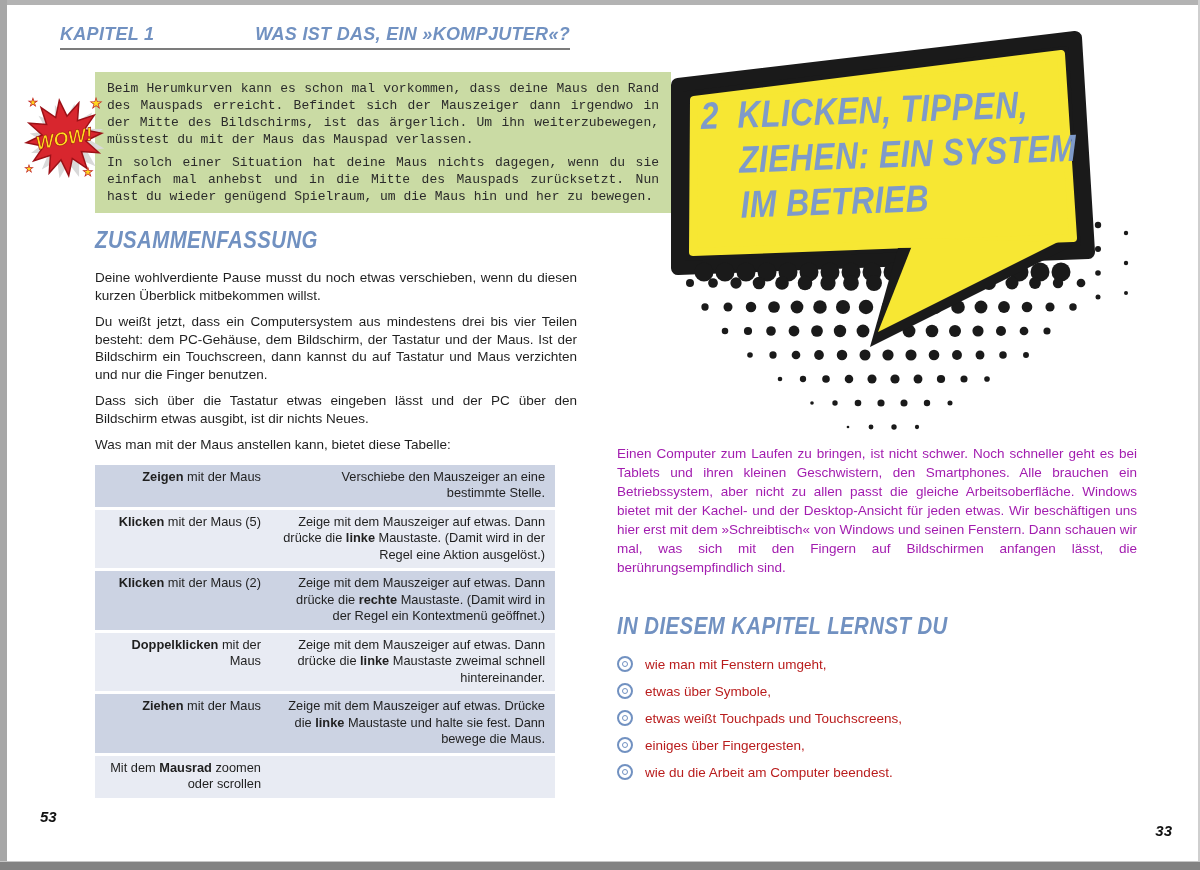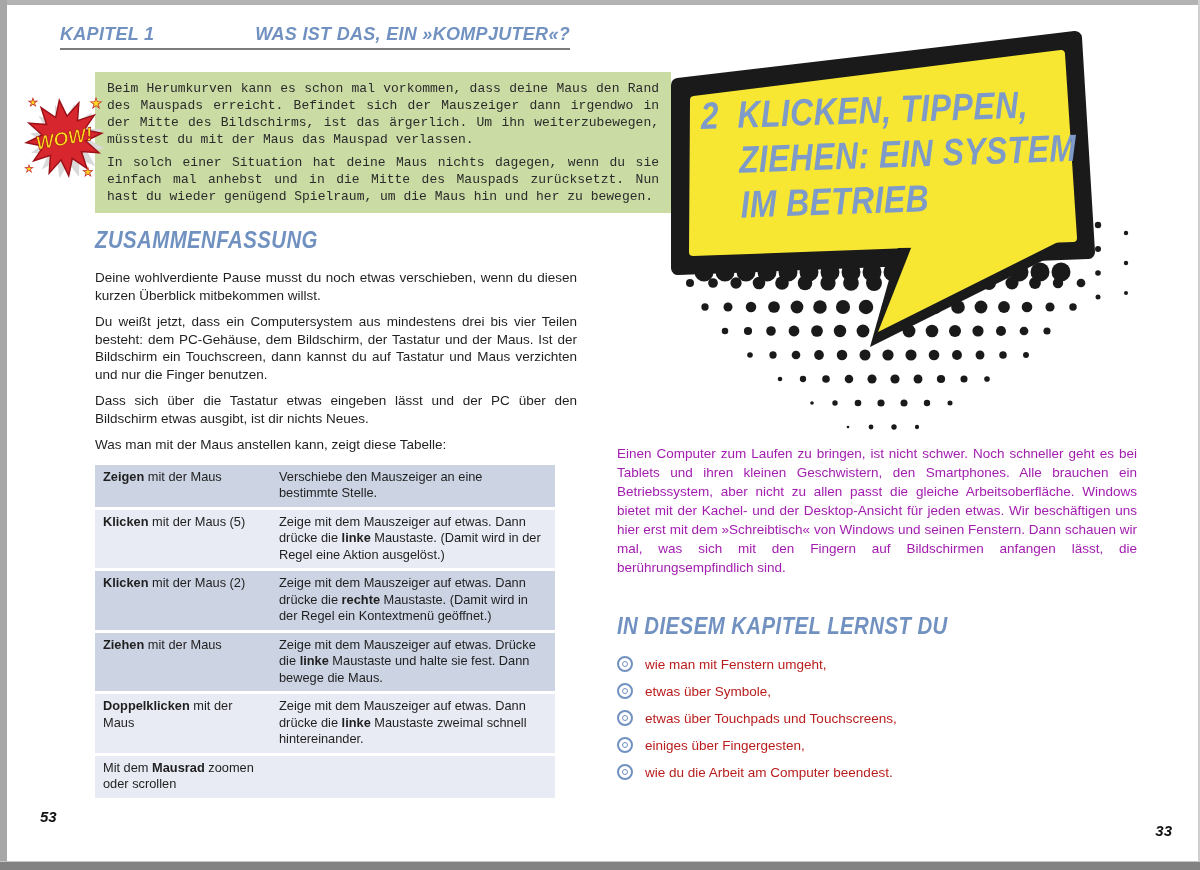--- a/index.html
+++ b/index.html
@@ -30,21 +30,21 @@
                  transform:scaleX(.85);transform-origin:left top;letter-spacing:.5px;}
   .leftcol{position:absolute;left:95px;top:269px;width:482px;}
   .leftcol p{margin:0 0 9px 0;font-size:13.5px;line-height:17.5px;text-align:justify;color:#1f1f1f;}
   .leftcol p.no-just{text-align:left;}
 
   
   .mtable{width:460px;margin-top:11px;}
   .trow{display:flex;margin-bottom:3px;}
   .trow.dark{background:#ccd3e3;}
   .trow.light{background:#e8ebf3;}
-  .tcell{padding:4px 10px 5px 8px;font-size:12.8px;line-height:16.5px;color:#1f1f1f;}
+  .tcell{padding:4px 10px 5px 8px;font-size:12.8px;line-height:16.5px;color:#1f1f1f;text-align:right;}
   .tcell.c1{width:158px;flex:none;}
   .tcell.c2{flex:1;}
   .b{font-weight:bold;}
 
   
   .bubble-svg{position:absolute;left:640px;top:18px;width:520px;height:430px;}
   .bubble-text{position:absolute;left:700px;top:94px;display:flex;color:#7e9ac9;
                font-weight:bold;font-style:italic;font-size:38px;line-height:45px;
                transform:rotate(-2deg) scaleX(.84);transform-origin:left top;letter-spacing:.5px;}
   .bubble-text .num{margin-right:22px;}
@@ -93,41 +93,41 @@
       <text x="76" y="16" text-anchor="middle" font-size="14" fill="#ffd91f" stroke="#c3262b" stroke-width="0.7">★</text>
       <text x="9" y="80" text-anchor="middle" font-size="10" fill="#ffd91f" stroke="#c3262b" stroke-width="0.7">★</text>
       <text x="68" y="84" text-anchor="middle" font-size="12" fill="#ffd91f" stroke="#c3262b" stroke-width="0.7">★</text>
     </svg>
 
   <div class="section-title comic">ZUSAMMENFASSUNG</div>
   <div class="leftcol">
     <p>Deine wohlverdiente Pause musst du noch etwas verschieben, wenn du diesen kurzen Überblick mitbekommen willst.</p>
     <p>Du weißt jetzt, dass ein Computersystem aus mindestens drei bis vier Teilen besteht: dem PC-Gehäuse, dem Bildschirm, der Tastatur und der Maus. Ist der Bildschirm ein Touchscreen, dann kannst du auf Tastatur und Maus verzichten und nur die Finger benutzen.</p>
     <p>Dass sich über die Tastatur etwas eingeben lässt und der PC über den Bildschirm etwas ausgibt, ist dir nichts Neues.</p>
-    <p class="no-just">Was man mit der Maus anstellen kann, zeigt diese Tabelle:</p>
+    <p class="no-just">Was man mit der Maus anstellen kann, bietet diese Tabelle:</p>
     <div class="mtable">
         <div class="trow dark">
           <div class="tcell c1"><span class="b">Zeigen</span><span> mit der Maus</span></div>
           <div class="tcell c2"><span>Verschiebe den Mauszeiger an eine bestimmte Stelle.</span></div>
         </div>
         <div class="trow light">
           <div class="tcell c1"><span class="b">Klicken</span><span> mit der Maus (5)</span></div>
           <div class="tcell c2"><span>Zeige mit dem Mauszeiger auf etwas. Dann drücke die </span><span class="b">linke</span><span> Maustaste. (Damit wird in der Regel eine Aktion ausgelöst.)</span></div>
         </div>
         <div class="trow dark">
           <div class="tcell c1"><span class="b">Klicken</span><span> mit der Maus (2)</span></div>
           <div class="tcell c2"><span>Zeige mit dem Mauszeiger auf etwas. Dann drücke die </span><span class="b">rechte</span><span> Maustaste. (Damit wird in der Regel ein Kontextmenü geöffnet.)</span></div>
         </div>
+        <div class="trow light">
+          <div class="tcell c1"><span class="b">Doppelklicken</span><span> mit der Maus</span></div>
+          <div class="tcell c2"><span>Zeige mit dem Mauszeiger auf etwas. Dann drücke die </span><span class="b">linke</span><span> Maustaste zweimal schnell hintereinander.</span></div>
+        </div>
         <div class="trow dark">
           <div class="tcell c1"><span class="b">Ziehen</span><span> mit der Maus</span></div>
           <div class="tcell c2"><span>Zeige mit dem Mauszeiger auf etwas. Drücke die </span><span class="b">linke</span><span> Maustaste und halte sie fest. Dann bewege die Maus.</span></div>
-        </div>
-        <div class="trow light">
-          <div class="tcell c1"><span class="b">Doppelklicken</span><span> mit der Maus</span></div>
-          <div class="tcell c2"><span>Zeige mit dem Mauszeiger auf etwas. Dann drücke die </span><span class="b">linke</span><span> Maustaste zweimal schnell hintereinander.</span></div>
         </div>
         <div class="trow light">
           <div class="tcell c1"><span>Mit dem </span><span class="b">Mausrad</span><span> zoomen oder scrollen</span></div>
         </div>
       </div>
   </div>
 
   <svg class="bubble-svg" id="bubble-svg" viewBox="0 0 520 430">
       <polygon points="38,67 435,20 448,234 38,250" fill="#1a1a1a" stroke="#1a1a1a" stroke-width="14" stroke-linejoin="round"></polygon>
       <circle cx="64" cy="254" r="9.5" fill="#1a1a1a"></circle>
@@ -260,21 +260,21 @@
       <li>
         <span class="blt"></span>
         <span>wie man mit Fenstern umgeht,</span>
       </li>
       <li>
         <span class="blt"></span>
         <span>etwas über Symbole,</span>
       </li>
       <li>
         <span class="blt"></span>
-        <span>etwas über Touchpads und Touchscreens,</span>
+        <span>etwas weißt Touchpads und Touchscreens,</span>
       </li>
       <li>
         <span class="blt"></span>
         <span>einiges über Fingergesten,</span>
       </li>
       <li>
         <span class="blt"></span>
         <span>wie du die Arbeit am Computer beendest.</span>
       </li>
     </ul>

